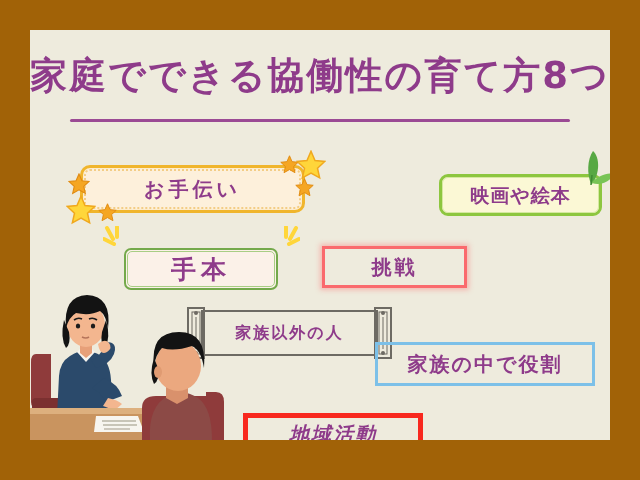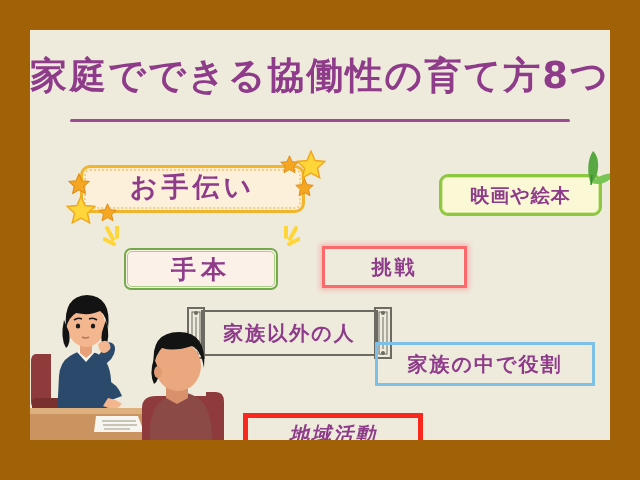--- a/index.html
+++ b/index.html
@@ -83,23 +83,22 @@
     border: 2px dotted #f3cd86;
     border-radius: 6px;
     background: #fdf0db;
   }
   #box-otetsudai .label {
     position: absolute;
     inset: 0;
     display: flex;
     align-items: center;
     justify-content: center;
-    font-size: 27px;
+    font-size: 20px;
     letter-spacing: 4px;
-    font-family: Liberation Mono, monospace;
   }
   .star {
     position: absolute;
     width: 0; height: 0;
     line-height: 0;
   }
   .star svg { display: block; }
 
   
   #box-eiga {
@@ -223,21 +222,21 @@
   }
   #box-kazokuigai .side.l { left: 14px; }
   #box-kazokuigai .side.r { right: 14px; }
   .ornate-corner { position: absolute; width: 18px; height: 52px; }
   #box-kazokuigai .label {
     position: absolute;
     inset: 0;
     display: flex;
     align-items: center;
     justify-content: center;
-    font-size: 20px;
+    font-size: 16px;
     letter-spacing: 2px;
   }
 
   
   #box-taiwa {
     position: absolute;
     left: 460px;
     top: 271px;
     width: 131px;
     height: 48px;

